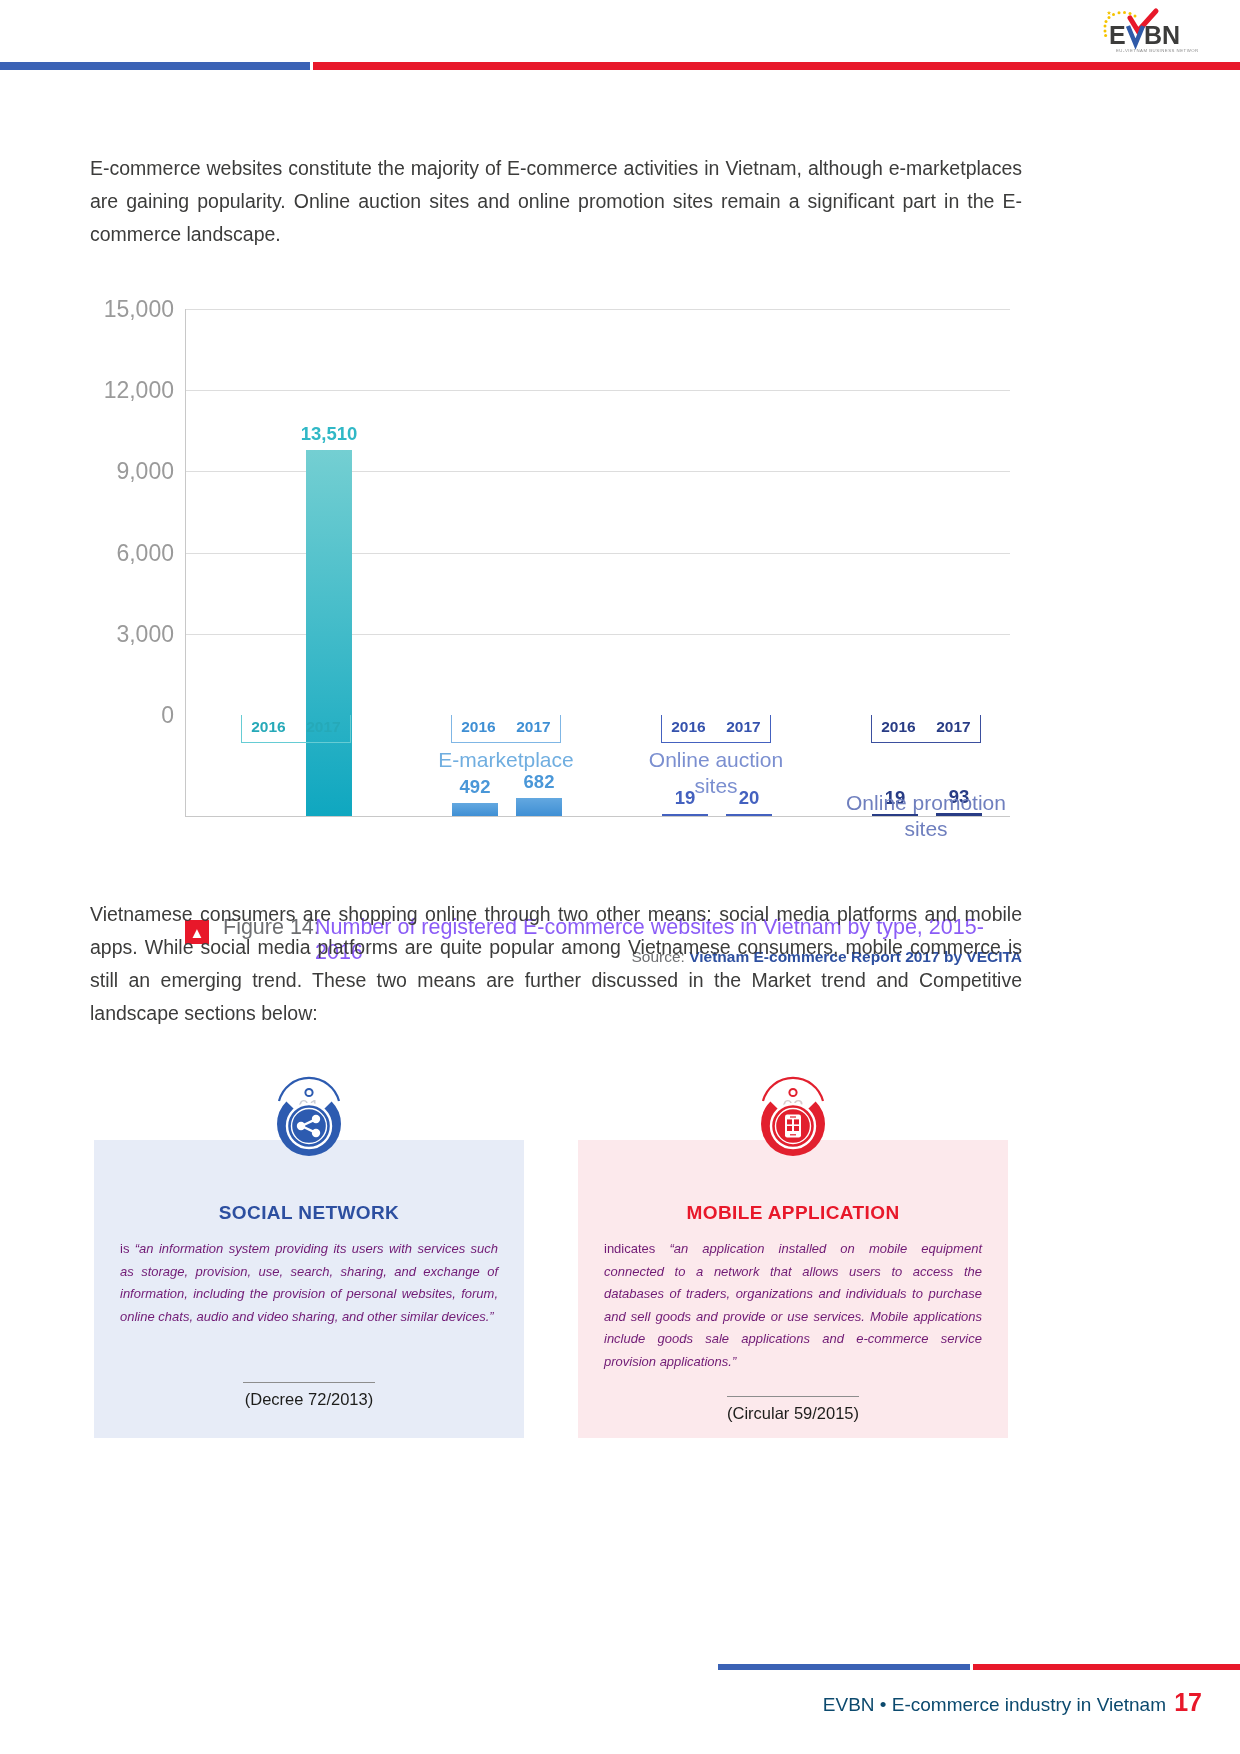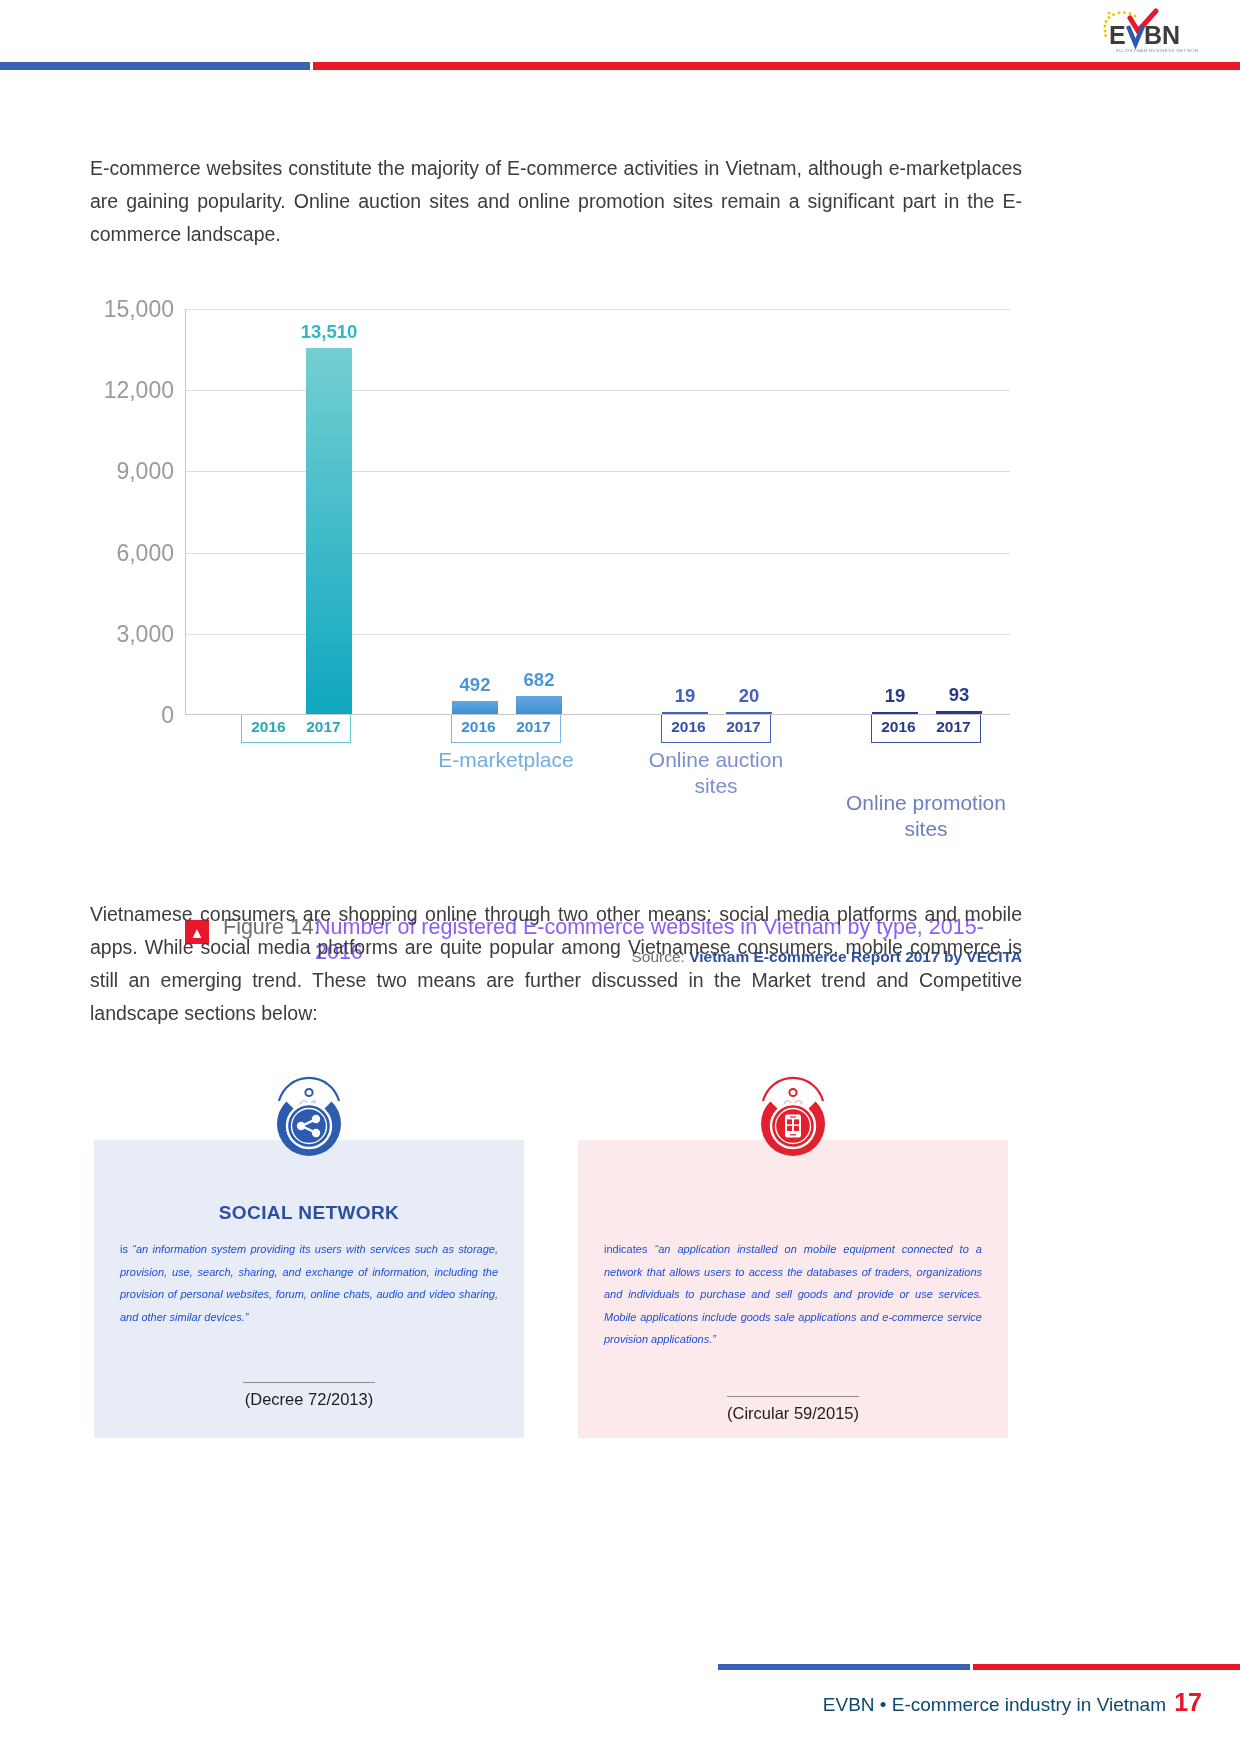--- a/index.html
+++ b/index.html
@@ -29,21 +29,21 @@
     text-align: justify;
     font-family: "Liberation Sans", sans-serif;
   }
   #para-1 { left: 90px; top: 152px; width: 932px; }
   #para-2 { left: 90px; top: 898px; width: 932px; }
 
   
   .chart-area { position: absolute; left: 90px; top: 295px; width: 940px; height: 510px; }
   .plot {
     position: absolute; left: 95px; top: 14px;
-    width: 825px; height: 406px;
+    width: 825px; height: 508px;
     border-left: 1.5px solid #c8c8c8;
     border-bottom: 1.5px solid #c8c8c8;
   }
   .gridline { position: absolute; left: 0; width: 100%; height: 1px; background: #dddddd; }
   .ytick {
     position: absolute; right: 100%; margin-right: 12px;
     transform: translateY(-50%);
     font-size: 23px; color: #9a9a9a; white-space: nowrap;
   }
   .bars { position: absolute; left: 0; bottom: 0; width: 100%; height: 100%; }
@@ -100,22 +100,22 @@
 
   .card-title {
     position: absolute; left: 0; width: 430px; top: 62px;
     text-align: center; font-size: 19px; font-weight: bold; letter-spacing: 0.4px;
   }
   #title-1 { color: #2d4fa0; }
   #title-2 { color: #e8182a; }
 
   .card-body {
     position: absolute; left: 26px; width: 378px; top: 98px;
-    font-size: 11px; line-height: 22.5px; font-style: italic;
-    color: #1d4ed8; text-align: justify;
+    font-size: 13px; line-height: 22.5px; font-style: italic;
+    color: #701a75; text-align: justify;
   }
   .card-body .lead { font-style: normal; }
 
   .card-src {
     position: absolute; left: 0; width: 430px;
     text-align: center; font-size: 16.5px; color: #1d1d1b;
   }
   #src-1 { top: 250px; }
   #src-2 { top: 264px; }
   .src-rule {
@@ -308,20 +308,21 @@
         <circle cx="52" cy="58" r="17.5" fill="none" stroke="#ffffff" stroke-width="1.4"></circle>
         <rect x="44" y="46.5" width="16" height="23" rx="2.2" fill="#ffffff"></rect>
         <rect x="49" y="48.4" width="6" height="1.2" fill="#e2202e"></rect>
         <rect x="46" y="51.4" width="5" height="5" fill="#e2202e"></rect>
         <rect x="53" y="51.4" width="5" height="5" fill="#e2202e"></rect>
         <rect x="46" y="58" width="5" height="5" fill="#e2202e"></rect>
         <rect x="53" y="58" width="5" height="5" fill="#e2202e"></rect>
         <rect x="49" y="66.2" width="6" height="1.2" fill="#e2202e"></rect>
       </svg>
     </div>
+    <div class="card-title" id="title-2">MOBILE APPLICATION</div>
     <div class="card-body">
       <span class="lead">indicates </span><span>“an application installed on mobile equipment connected to a network that allows users to access the databases of traders, organizations and individuals to purchase and sell goods and provide or use services. Mobile applications include goods sale applications and e-commerce service provision applications.”</span>
     </div>
     <div class="src-rule" id="rule-2"></div>
     <div class="card-src" id="src-2">(Circular 59/2015)</div>
   </div>
 
   <div class="footer-rule">
     <div class="frule-blue"></div>
     <div class="frule-white"></div>

